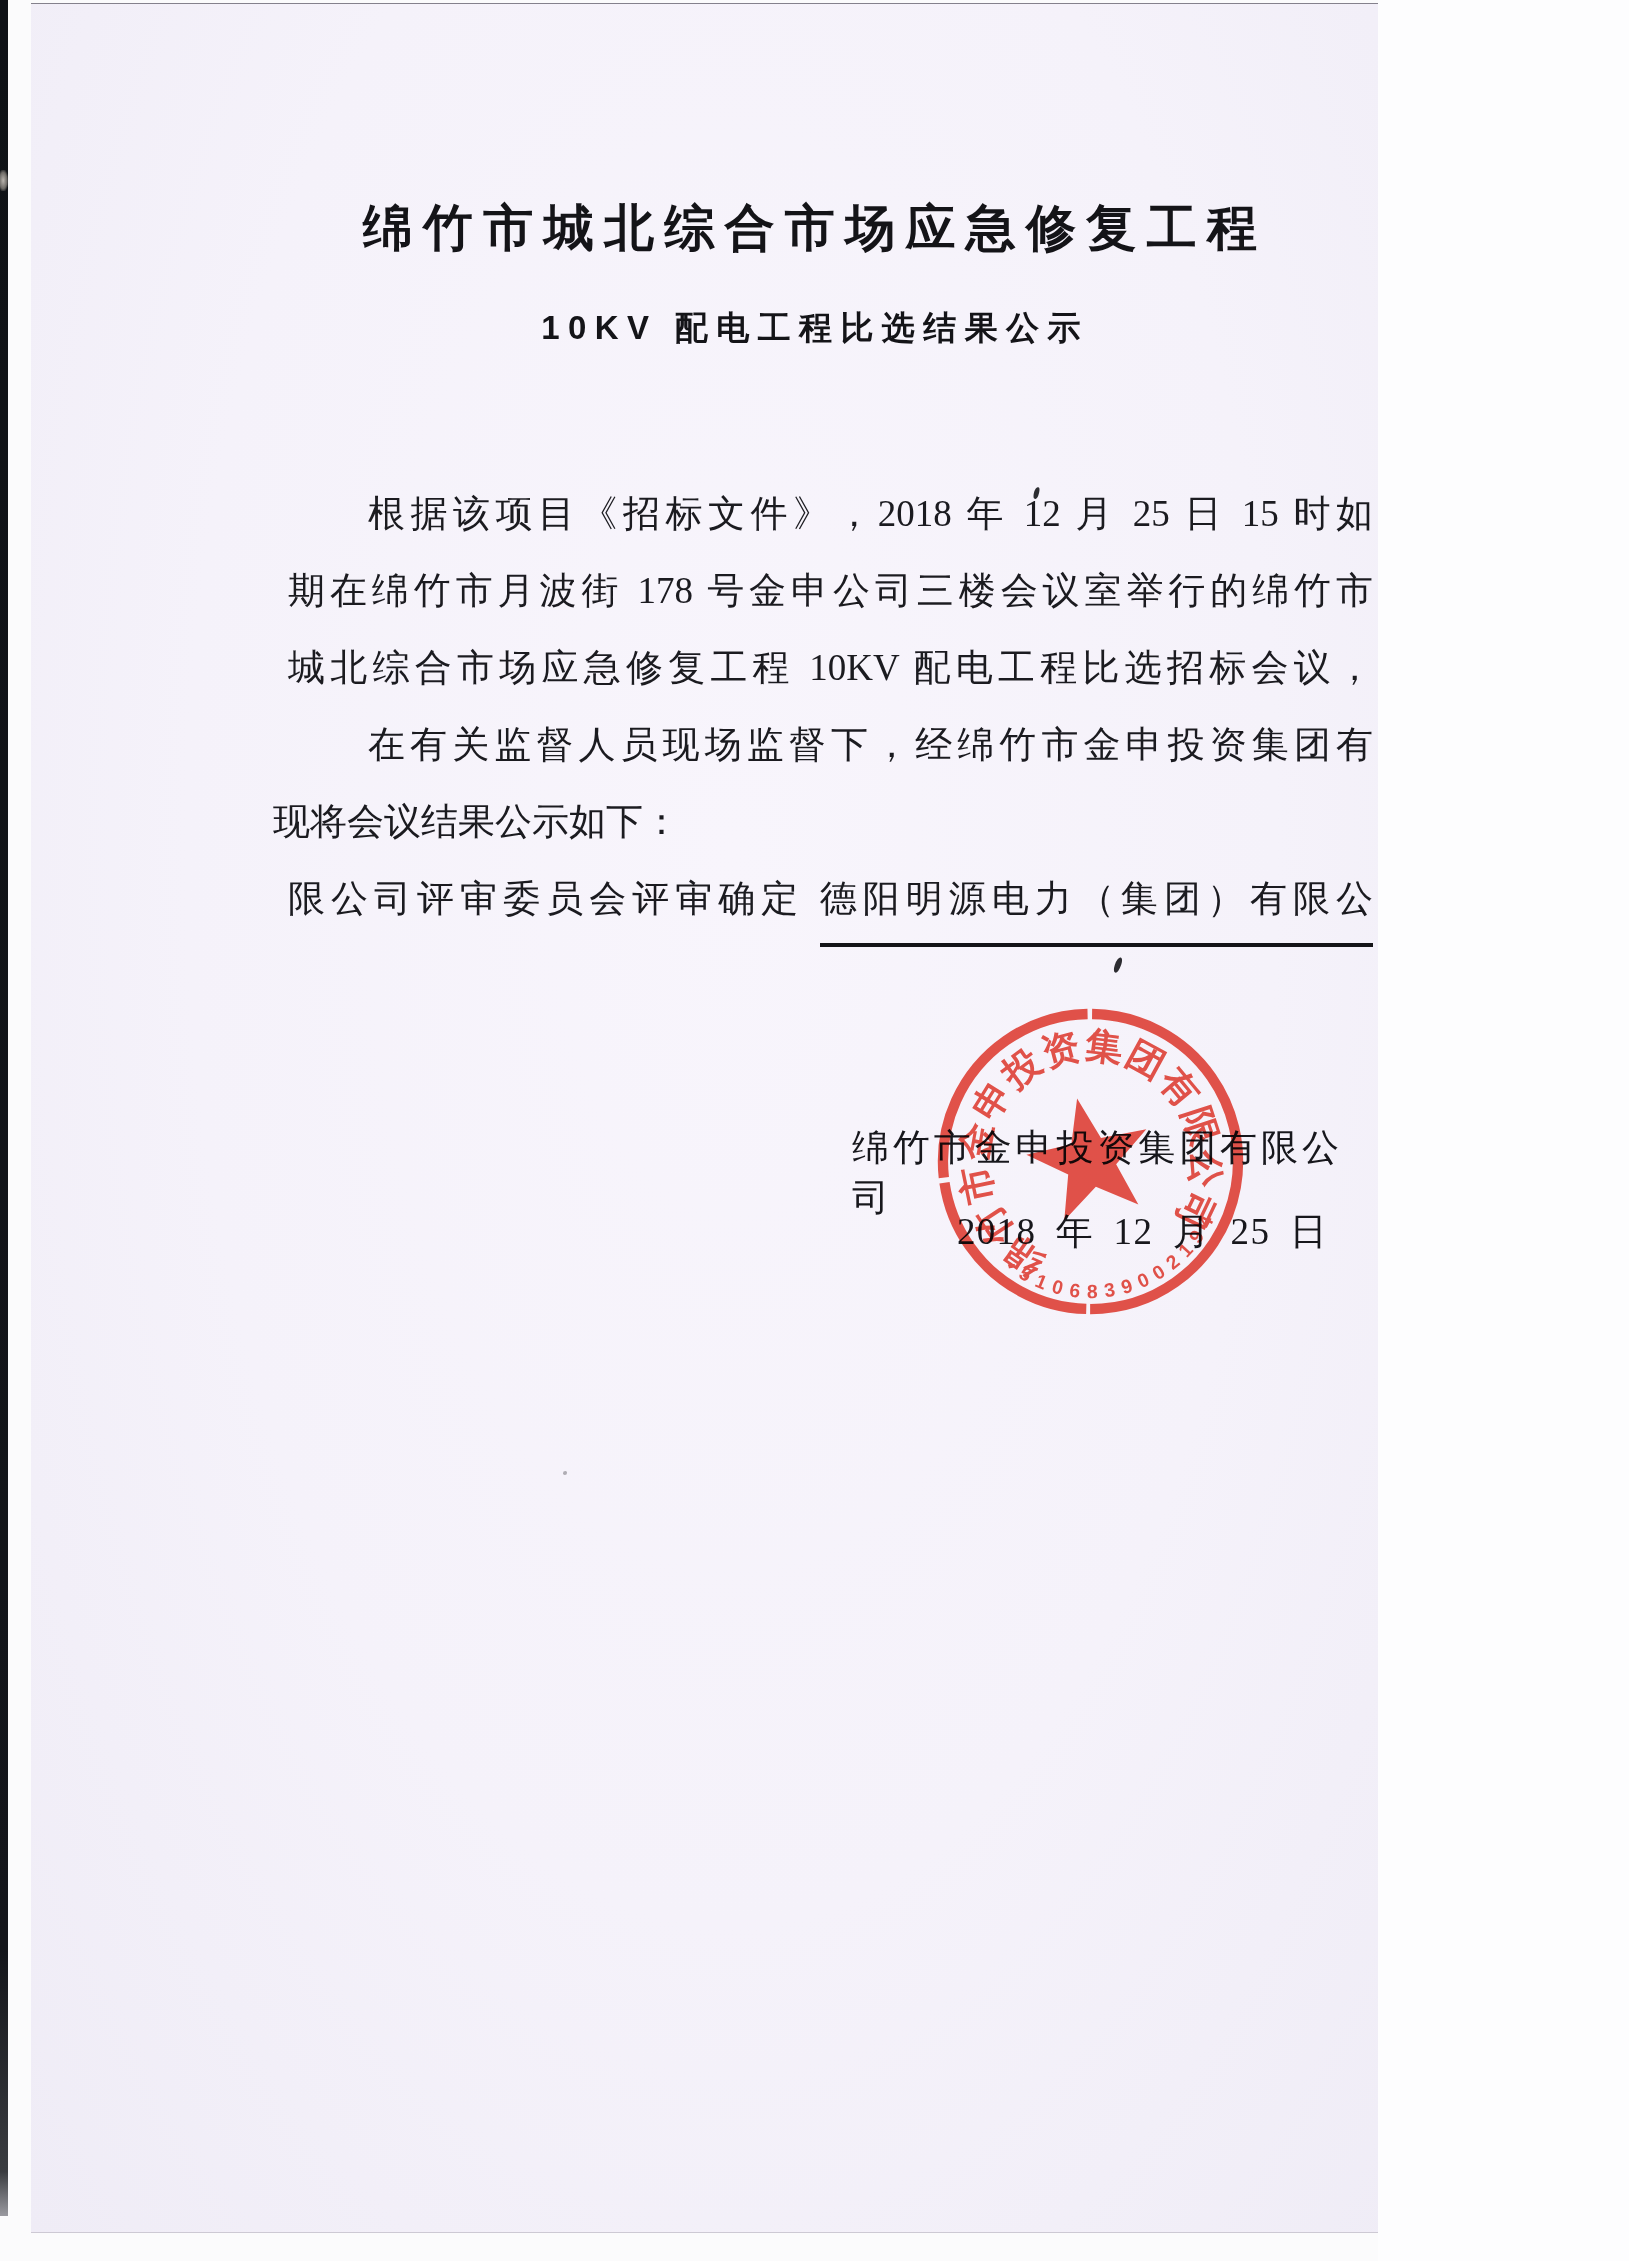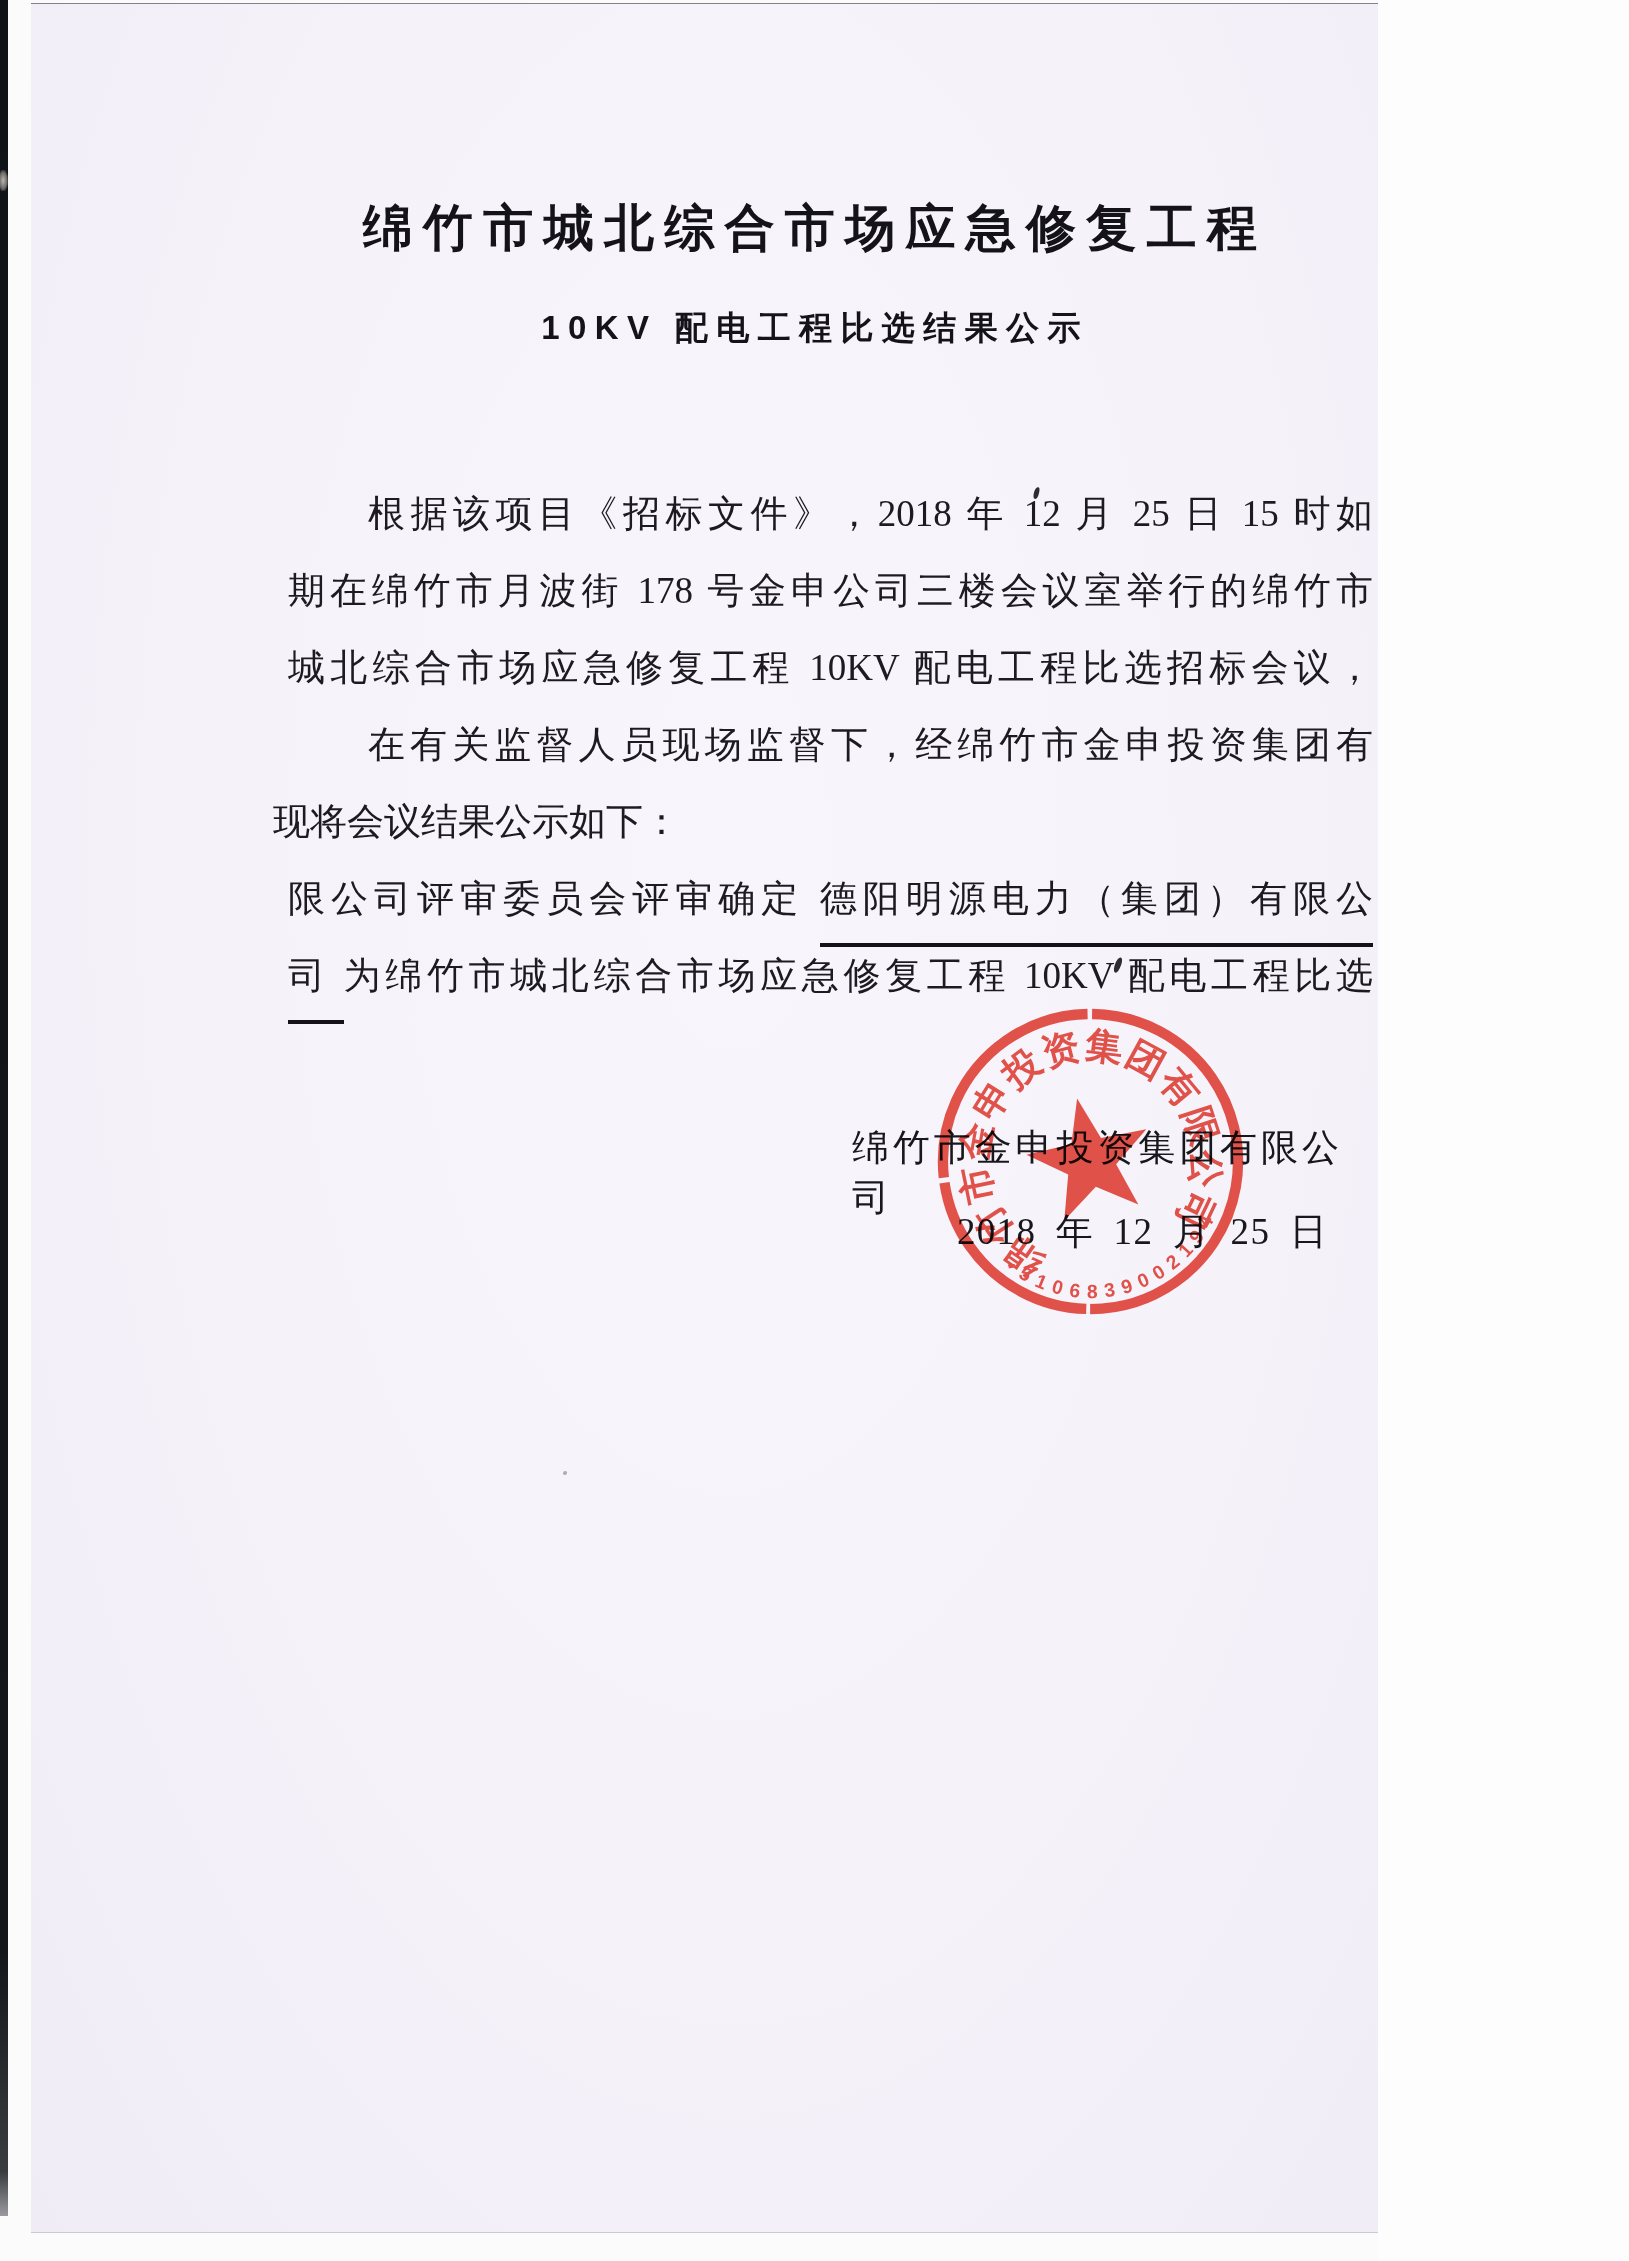--- a/index.html
+++ b/index.html
@@ -55,21 +55,20 @@
   <div class="title title1">绵竹市城北综合市场应急修复工程</div>
   <div class="title title2">10KV 配电工程比选结果公示</div>
 
   <div class="body" id="body">
       <div class="line full indent"><span class="">根据该项目《招标文件》，2018 年 12 月 25 日  15 时如</span></div>
       <div class="line full"><span class="">期在绵竹市月波街 178 号金申公司三楼会议室举行的绵竹市</span></div>
       <div class="line full"><span class="">城北综合市场应急修复工程 10KV 配电工程比选招标会议，</span></div>
       <div class="line full indent"><span class="">在有关监督人员现场监督下，经绵竹市金申投资集团有</span></div>
       <div class="line"><span class="">现将会议结果公示如下：</span></div>
       <div class="line full"><span class="">限公司评审委员会评审确定 </span><span class="u">德阳明源电力（集团）有限公</span></div>
-      <div class="line full"><span class="u">司 </span><span class="">为绵竹市城北综合市场应急修复工程 10KV 配电工程比选</span></div>
     </div>
 
   <div class="sig">绵竹市金申投资集团有限公司</div>
   <div class="date">2018 年 12 月 25 日</div>
 
   <div class="seal" id="seal">
       <svg width="335" height="335" viewBox="-260 -260 520 520">
         <circle r="229" fill="none" stroke="#e8483c" stroke-width="16" stroke-dasharray="500 6 320 8 380 7 222" transform="rotate(-35)"></circle>
         <polygon points="-20.8,-97.8 16.3,-36.5 86.6,-50.0 39.8,4.2 74.3,66.9 8.3,39.1 -40.7,91.4 -34.6,20.0 -99.5,-10.5 -29.7,-26.8" fill="#e8483c"></polygon>
         <text transform="rotate(-145) translate(0,-160)" text-anchor="middle" font-size="58" fill="#e8483c">绵</text>

